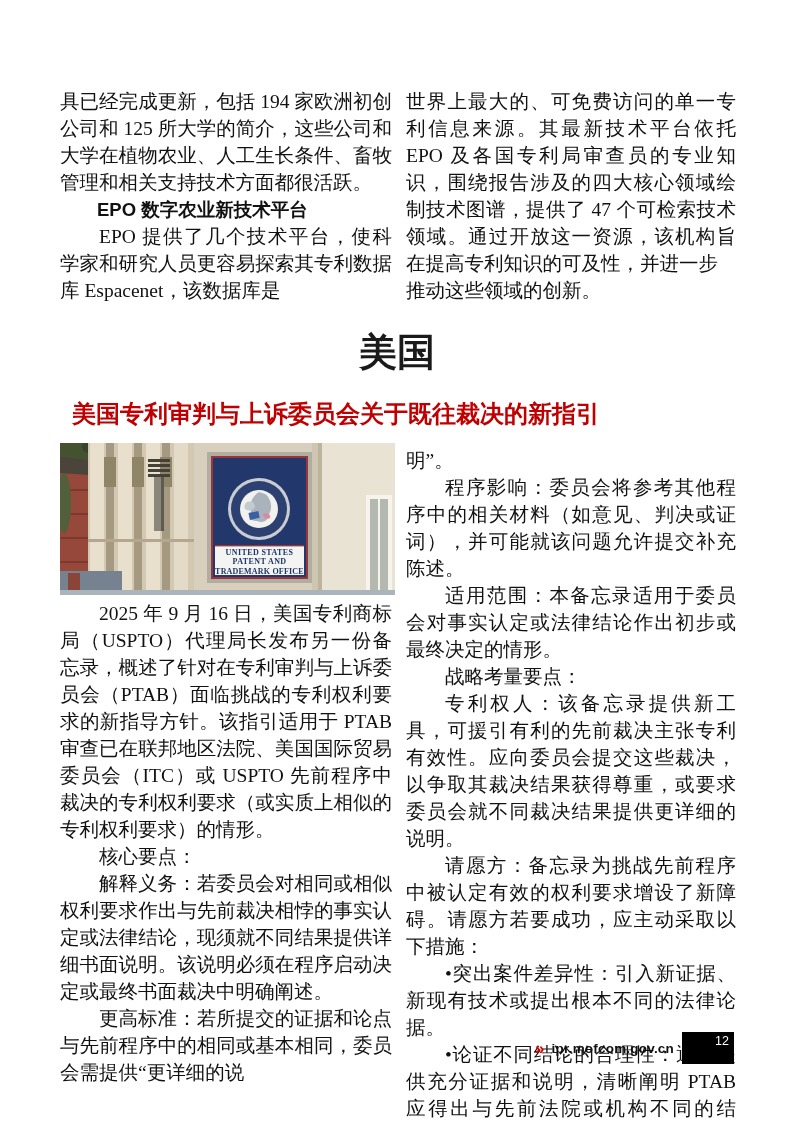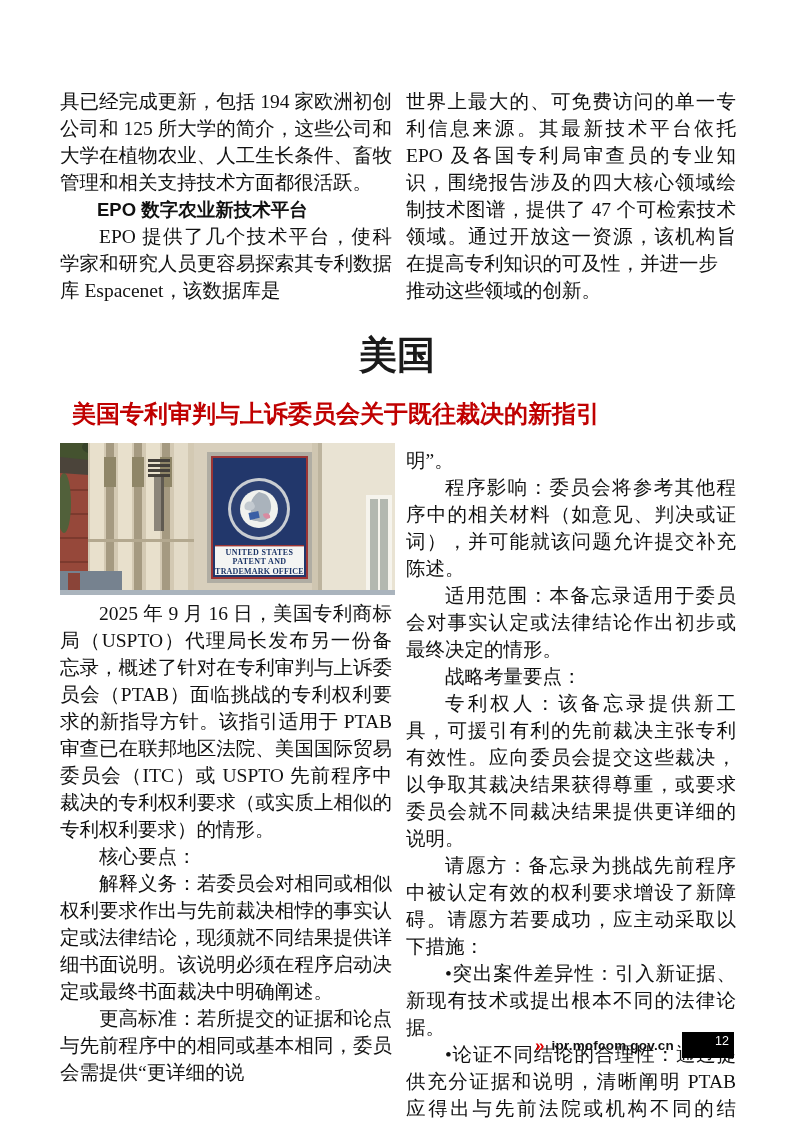--- a/index.html
+++ b/index.html
@@ -7,39 +7,39 @@
     position:relative;width:794px;height:1122px;background:#ffffff;
     margin:0 auto;overflow:hidden;
     font-family:"Liberation Serif","DejaVu Serif",serif;color:#111;
   }
   .col{position:absolute;font-size:19.5px;line-height:27px;text-align:justify;}
   .col p{margin:0;padding:0;}
   .ind{text-indent:2em;}
   .bold-sans{font-family:"Liberation Sans","DejaVu Sans",sans-serif;font-weight:bold;font-size:18.5px;}
   .section-title{
     position:absolute;left:0;top:332px;width:794px;text-align:center;
-    font-family:Liberation Sans, sans-serif;
+    font-family:Liberation Mono, monospace;
     font-weight:bold;font-size:38px;line-height:46px;color:#1a1a1a;
   }
   .article-title{
     position:absolute;left:60px;top:396px;width:690px;padding-left:12px;
     font-family:"Liberation Sans","DejaVu Sans",sans-serif;
     font-weight:bold;font-size:24px;line-height:36px;color:#c00000;
   }
   .photo{position:absolute;left:60px;top:443px;width:335px;height:152px;}
   .src-line{display:flex;justify-content:space-between;flex-direction:column;}
   .footer{
     position:absolute;right:60px;top:1032px;display:flex;align-items:center;gap:8px;
     font-family:"Liberation Sans","DejaVu Sans",sans-serif;font-size:13.5px;
   }
   .chev{color:#e00000;font-weight:bold;font-size:17px;line-height:17px;letter-spacing:-1px;}
   .site{color:#111;font-weight:600;letter-spacing:0.2px;}
   .pagebox{
     background:#000;color:#fff;display:inline-block;width:44px;text-align:right;
-    font-size:12.5px;line-height:16px;padding:1px 5px 9px 3px;
+    font-size:12.5px;line-height:16px;padding:1px 5px 15px 3px;
   }
 </style>
 </head>
 <body>
 
 <div class="page">
 
   <div class="col" style="left:60px;top:88px;width:332px;">
     <p>具已经完成更新，包括 194 家欧洲初创公司和 125 所大学的简介，这些公司和大学在植物农业、人工生长条件、畜牧管理和相关支持技术方面都很活跃。</p>
     <p class="ind bold-sans">EPO 数字农业新技术平台</p>

